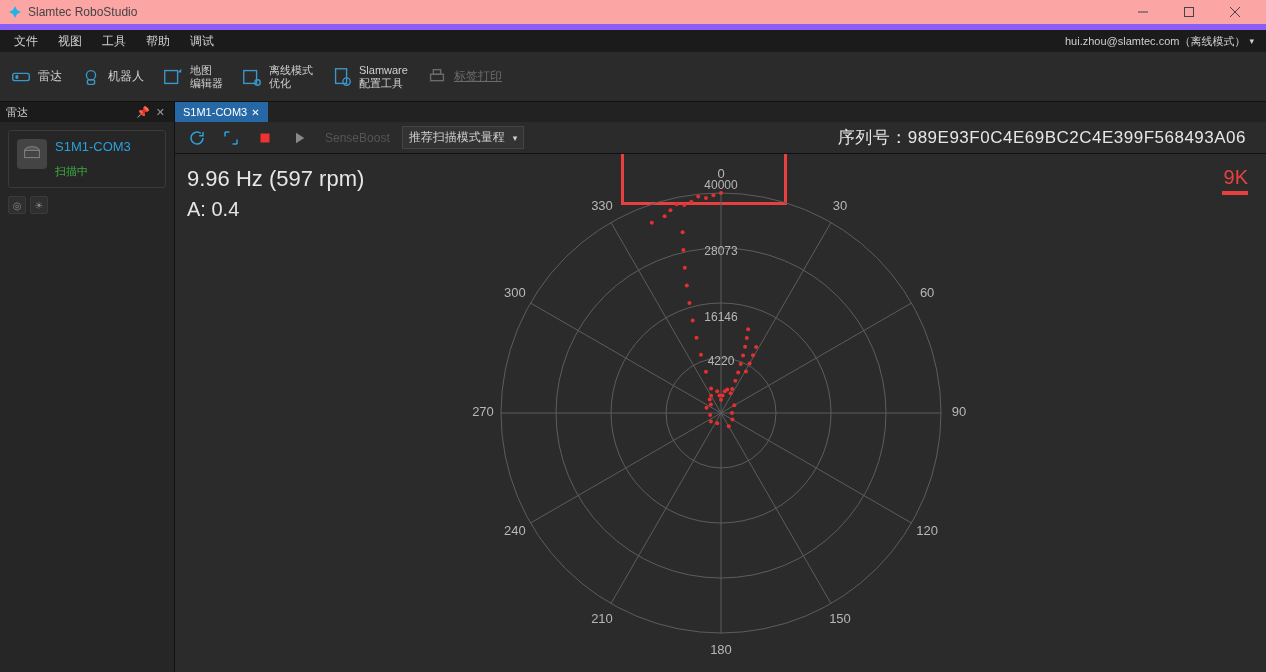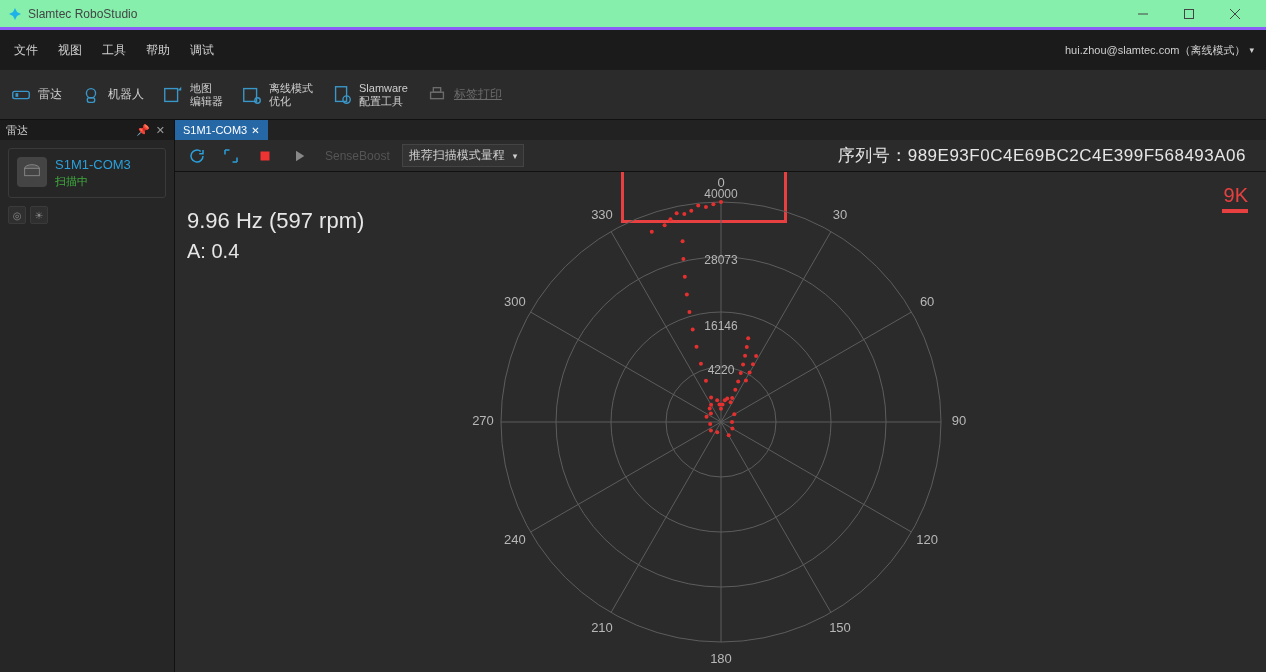--- a/index.html
+++ b/index.html
@@ -1,63 +1,63 @@
 <!DOCTYPE html>
 <html><head>
 <meta charset="utf-8">
 <style>
   * { box-sizing: border-box; margin: 0; padding: 0; font-family: "Segoe UI", "Microsoft YaHei", sans-serif; }
   html, body { width: 1266px; height: 672px; overflow: hidden; background: #fff; }
-  .titlebar { height: 30px; background: #86efac; display: flex; align-items: center; padding: 0 8px; border-bottom: 3px solid #8b5cf6; }
+  .titlebar { height: 30px; background: #fca5a5; display: flex; align-items: center; padding: 0 8px; border-bottom: 6px solid #8b5cf6; }
   .titlebar .icon { width: 14px; height: 14px; margin-right: 6px; color: #1db3e8; display: flex; align-items: center; justify-content: center; }
   .titlebar .title { font-size: 12px; color: #444; }
   .titlebar .spacer { flex: 1; }
   .titlebar .winbtn { width: 46px; height: 30px; display: flex; align-items: center; justify-content: center; color: #444; }
   .titlebar .winbtn svg { width: 10px; height: 10px; }
   .appbody { height: calc(100% - 30px); background: #2b2b2b; display: flex; flex-direction: column; }
-  .menubar { height: 40px; background: #1b1b1b; display: flex; align-items: center; padding: 0 4px; color: #cfcfcf; font-size: 12px; }
+  .menubar { height: 22px; background: #1b1b1b; display: flex; align-items: center; padding: 0 4px; color: #cfcfcf; font-size: 12px; }
   .menubar .menuitem { padding: 0 10px; line-height: 22px; }
   .menubar .spacer { flex: 1; }
   .menubar .userstatus { color: #cfcfcf; font-size: 11px; padding-right: 8px; display: flex; align-items: center; }
   .menubar .userstatus .chev { margin-left: 4px; font-size: 9px; }
   .ribbon { height: 50px; background: #2b2b2b; display: flex; align-items: center; padding: 0 10px; gap: 18px; border-bottom: 1px solid #111; }
   .ribbon .rbtn { display: flex; align-items: center; gap: 6px; color: #cfcfcf; font-size: 12px; }
   .ribbon .rbtn .ricon { width: 22px; height: 22px; color: #3a97c9; display: flex; align-items: center; justify-content: center; }
   .ribbon .rbtn .rtxt { display: flex; flex-direction: column; line-height: 13px; font-size: 11px; }
   .ribbon .rbtn.disabled { color: #6b6b6b; text-decoration: underline; }
   .ribbon .rbtn.disabled .ricon { color: #6b6b6b; }
   .workarea { flex: 1; display: flex; overflow: hidden; }
   .sidepanel { width: 175px; background: #262626; border-right: 1px solid #111; display: flex; flex-direction: column; }
   .panel-tab-row { height: 20px; background: #1b1b1b; display: flex; align-items: center; color: #cfcfcf; font-size: 11px; padding: 0 6px; }
   .panel-tab-row .spacer { flex: 1; }
   .panel-tab-row .pin, .panel-tab-row .close { font-size: 11px; padding: 0 3px; color: #999; }
   .device-card { margin: 8px; border: 1px solid #3a3a3a; border-radius: 3px; padding: 8px; display: flex; gap: 8px; }
   .device-card .dicon { width: 30px; height: 30px; background: #444; border-radius: 4px; display: flex; align-items: center; justify-content: center; color: #999; }
   .device-card .dtxt .dname { color: #2aa0dc; font-size: 13px; }
-  .device-card .dtxt .dstatus { color: #3fae3f; font-size: 11px; margin-top: 2px; }
+  .device-card .dtxt .dstatus { color: #3fae3f; font-size: 11px; margin-top: 10px; }
   .micro-toolbar { display: flex; gap: 4px; padding: 0 8px 8px 8px; }
   .micro-toolbar .mbtn { width: 18px; height: 18px; border: 1px solid #3a3a3a; border-radius: 2px; background: #2f2f2f; color: #888; display: flex; align-items: center; justify-content: center; font-size: 10px; }
   .mainpanel { flex: 1; display: flex; flex-direction: column; background: #2b2b2b; }
   .doc-tabs { height: 20px; background: #222; display: flex; align-items: center; }
   .doc-tabs .dtab { background: #2668a6; color: #fff; font-size: 11px; padding: 2px 8px; display: flex; align-items: center; gap: 4px; height: 100%; }
   .doc-tabs .dtab .x { font-size: 10px; }
   .inner-toolbar { height: 32px; display: flex; align-items: center; gap: 6px; padding: 0 8px; border-bottom: 1px solid #111; }
   .inner-toolbar .ibtn { width: 28px; height: 26px; display: flex; align-items: center; justify-content: center; border-radius: 3px; }
   .inner-toolbar .ibtn svg { width: 18px; height: 18px; }
   .inner-toolbar .ibtn.refresh { color: #2aa0dc; }
   .inner-toolbar .ibtn.crop { color: #2aa0dc; }
   .inner-toolbar .ibtn.stop { color: #e33; }
   .inner-toolbar .ibtn.play { color: #888; }
   .inner-toolbar .txtfaded { color: #555; font-size: 12px; padding: 0 6px; }
   .inner-toolbar .combo { color: #cfcfcf; font-size: 12px; background: #333; border: 1px solid #444; padding: 2px 6px; display: flex; align-items: center; gap: 8px; }
   .inner-toolbar .combo .chev { font-size: 9px; }
   .inner-toolbar .spacer { flex: 1; }
   .inner-toolbar .serial { color: #e6e6e6; font-size: 17px; padding-right: 12px; letter-spacing: 0.5px; }
   .viewport { flex: 1; position: relative; overflow: hidden; }
-  .stats { position: absolute; left: 12px; top: 12px; color: #e6e6e6; margin-top: 24px; }
+  .stats { position: absolute; left: 12px; top: 12px; color: #e6e6e6; }
   .stats .l1 { font-size: 22px; margin-bottom: 6px; }
   .stats .l2, .stats .l3 { font-size: 20px; margin-bottom: 4px; }
   .scale-badge { position: absolute; right: 18px; top: 12px; text-align: right; }
   .scale-badge .txt { color: #e84040; font-size: 20px; font-weight: 500; }
   .scale-badge .bar { width: 26px; height: 4px; background: #e84040; float: right; margin-top: 2px; }
   .highlight-box { position: absolute; border: 3px solid #e84040; }
   .polar-container { position: absolute; top: 50%; left: 50%; transform: translate(-50%, -50%); }
   .polar-svg { display: block; }
   .ring { fill: none; stroke: #5d5d5d; stroke-width: 1; }
   .spoke { stroke: #5d5d5d; stroke-width: 1; }

